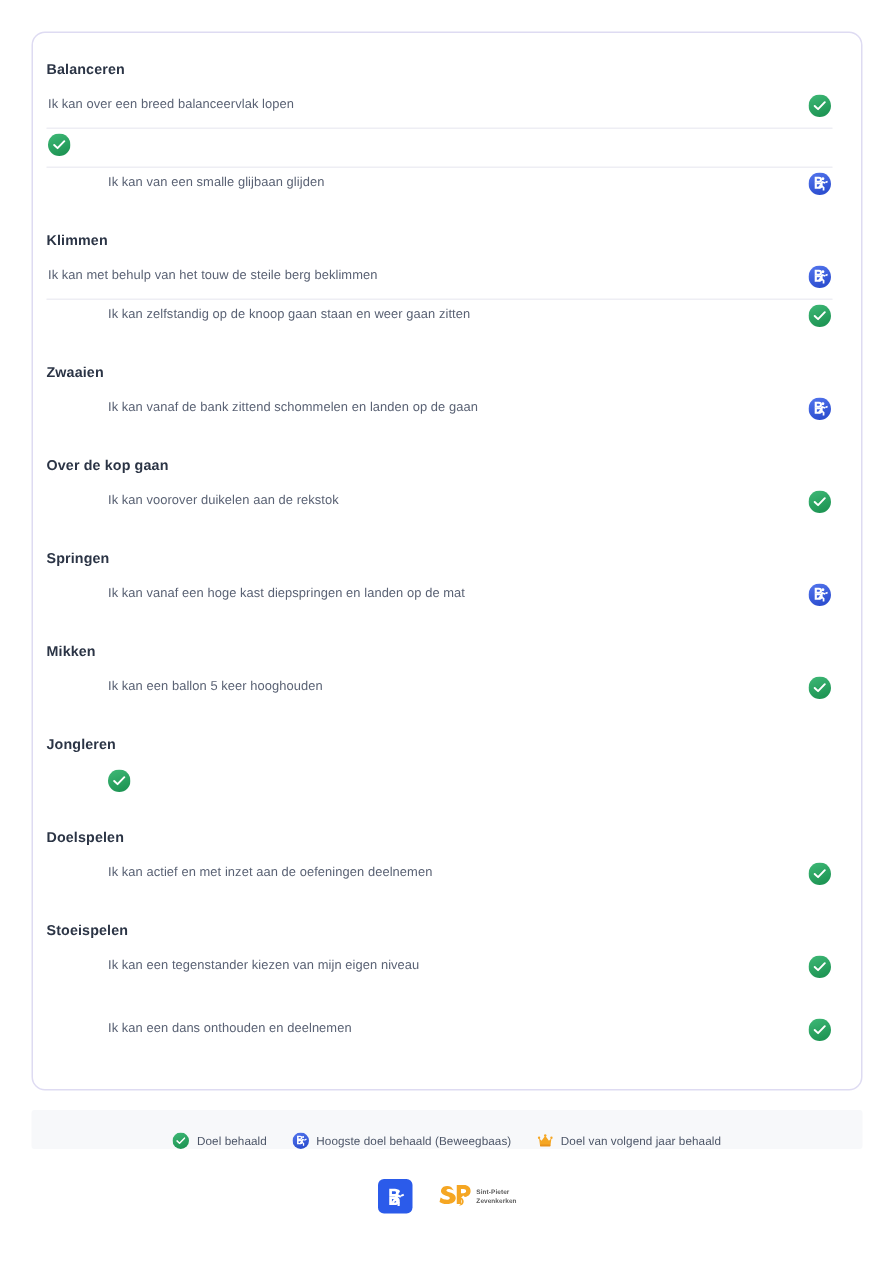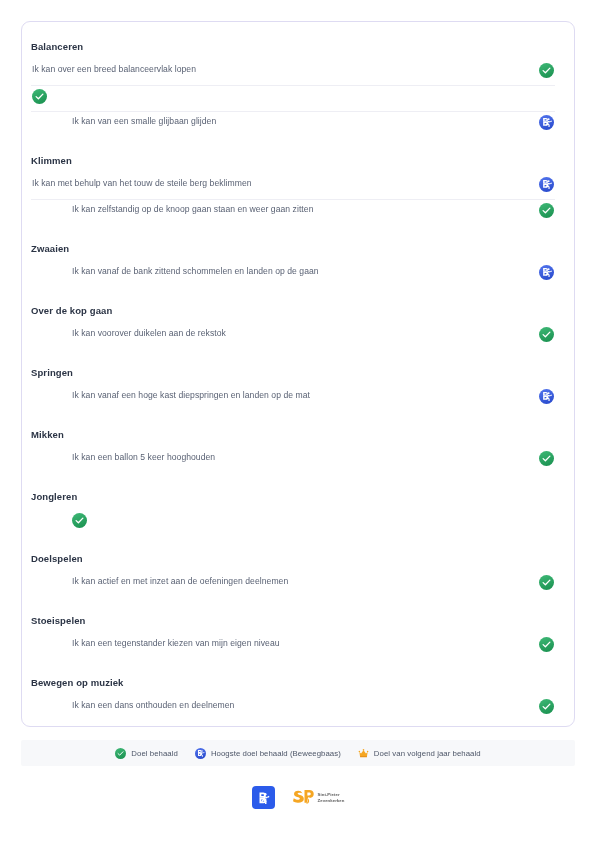--- a/index.html
+++ b/index.html
@@ -91,21 +91,21 @@
 
   
   .legend {
     position: absolute;
     left: 21px;
     top: 740px;
     width: 554px;
     height: 26px;
     background: #f7f8fa;
     display: flex;
-    align-items: center;
+    align-items: flex-end;
     justify-content: center;
     gap: 17px;
     border-radius: 2px;
   }
   .legend-item {
     display: flex;
     align-items: center;
     gap: 5px;
   }
   .legend-icon {
@@ -398,21 +398,20 @@
                     <stop offset="1" stop-color="#1f9655"></stop>
                   </linearGradient>
                 </defs>
                 <circle cx="12" cy="12" r="12" fill="url(#gg15)"></circle>
                 <path d="M6.6 12.2 L10.2 15.6 L17.4 8.2" fill="none" stroke="#ffffff" stroke-width="2.1" stroke-linecap="round" stroke-linejoin="round"></path>
               </svg>
             </div>
           </div>
         </div>
         <div class="category">
-          <div class="category-title">Bewegen op muziek</div>
           <div class="goal-row last">
             <div class="goal-text">Ik kan een dans onthouden en deelnemen</div>
             <div class="goal-status">
               <svg width="15" height="15" viewBox="0 0 24 24">
                 <defs>
                   <linearGradient id="gg15" x1="0" y1="0" x2="0.4" y2="1">
                     <stop offset="0" stop-color="#3fb977"></stop>
                     <stop offset="1" stop-color="#1f9655"></stop>
                   </linearGradient>
                 </defs>

